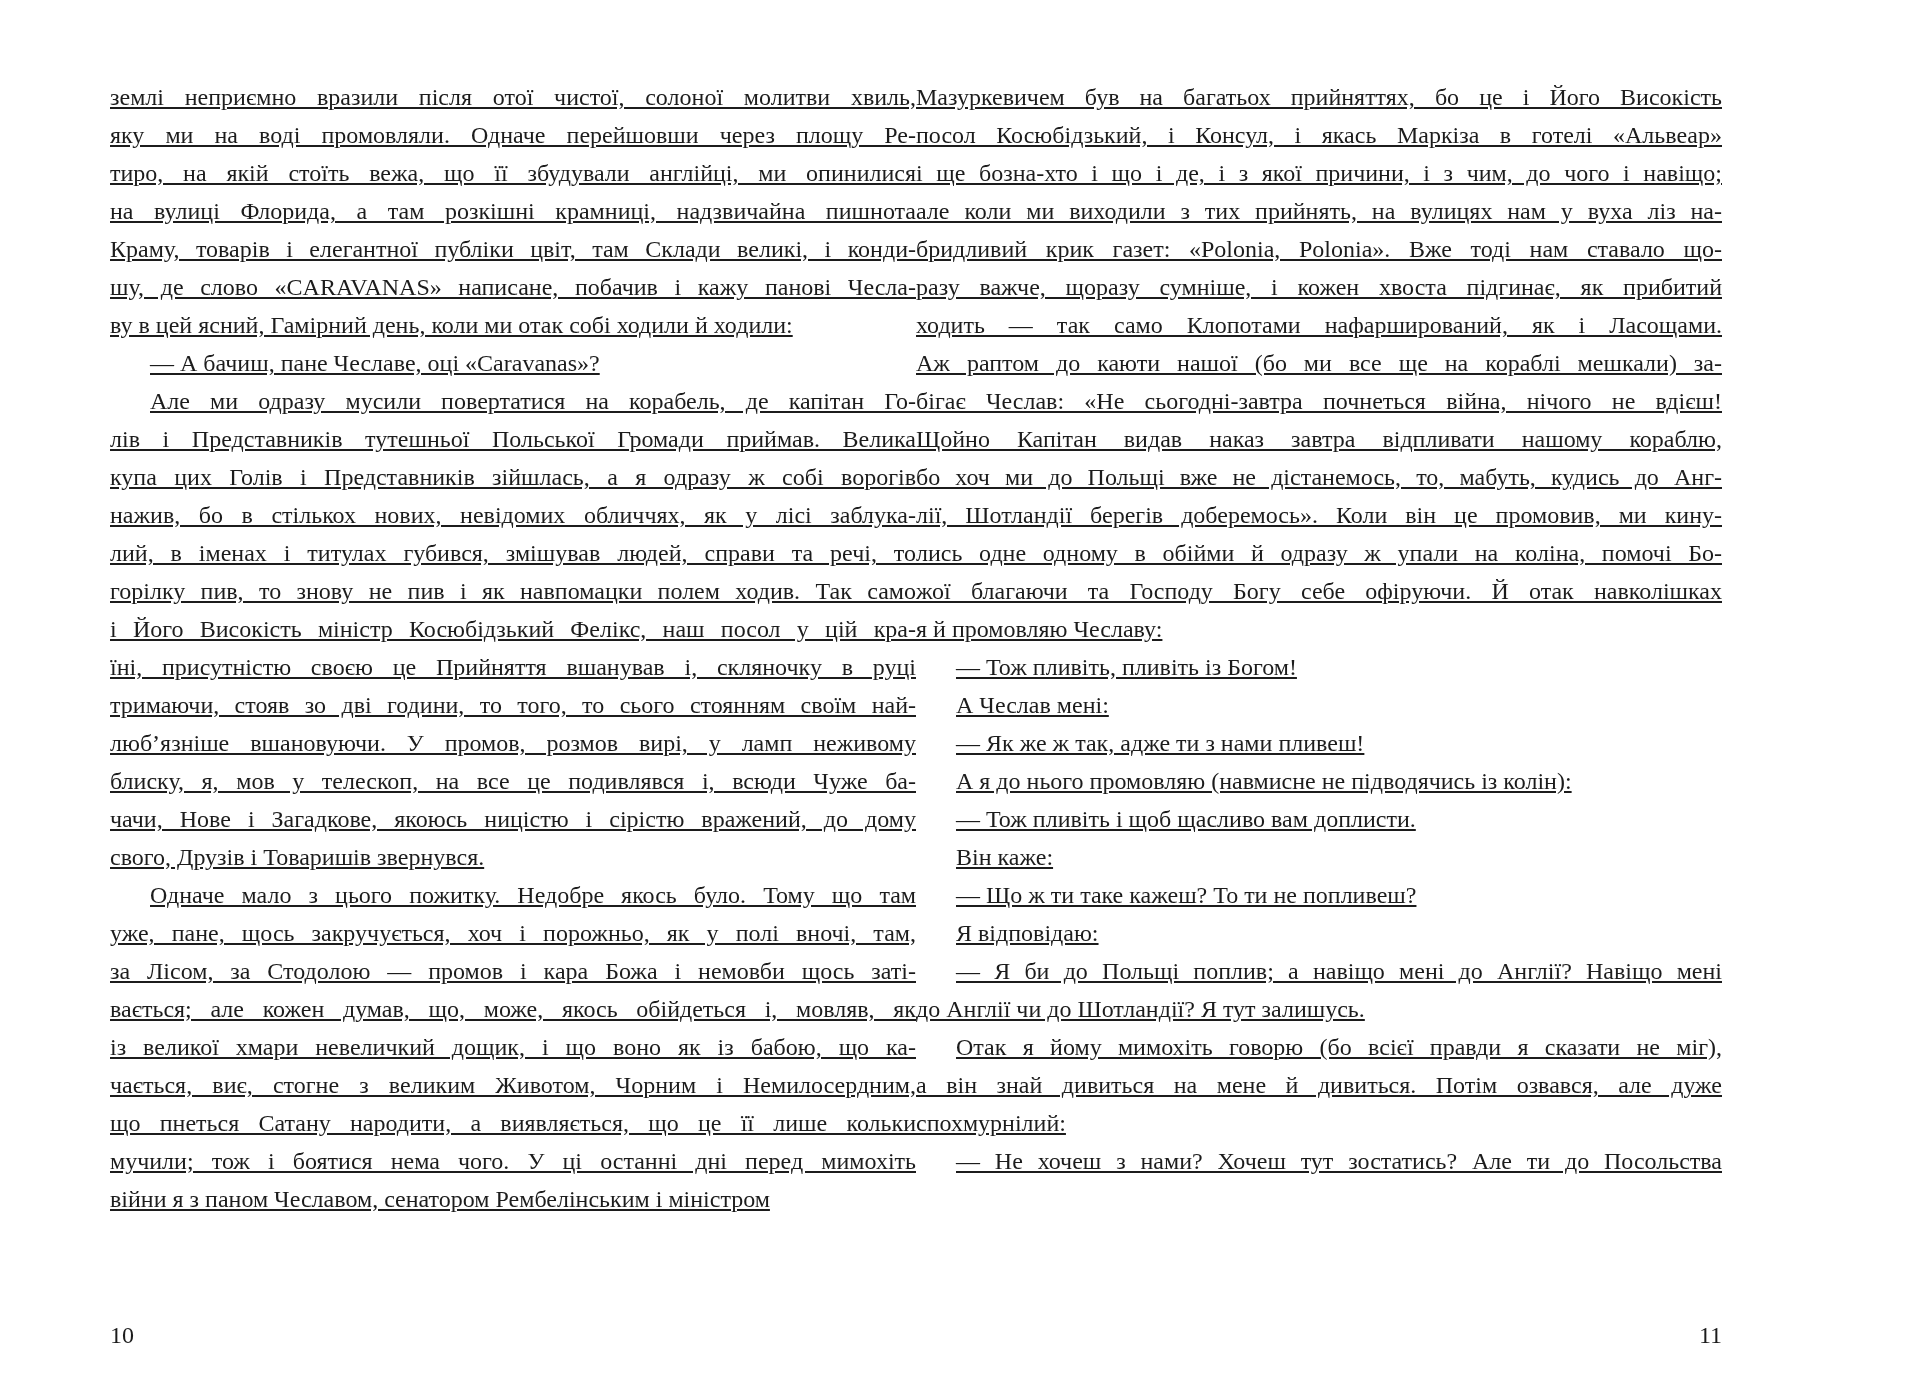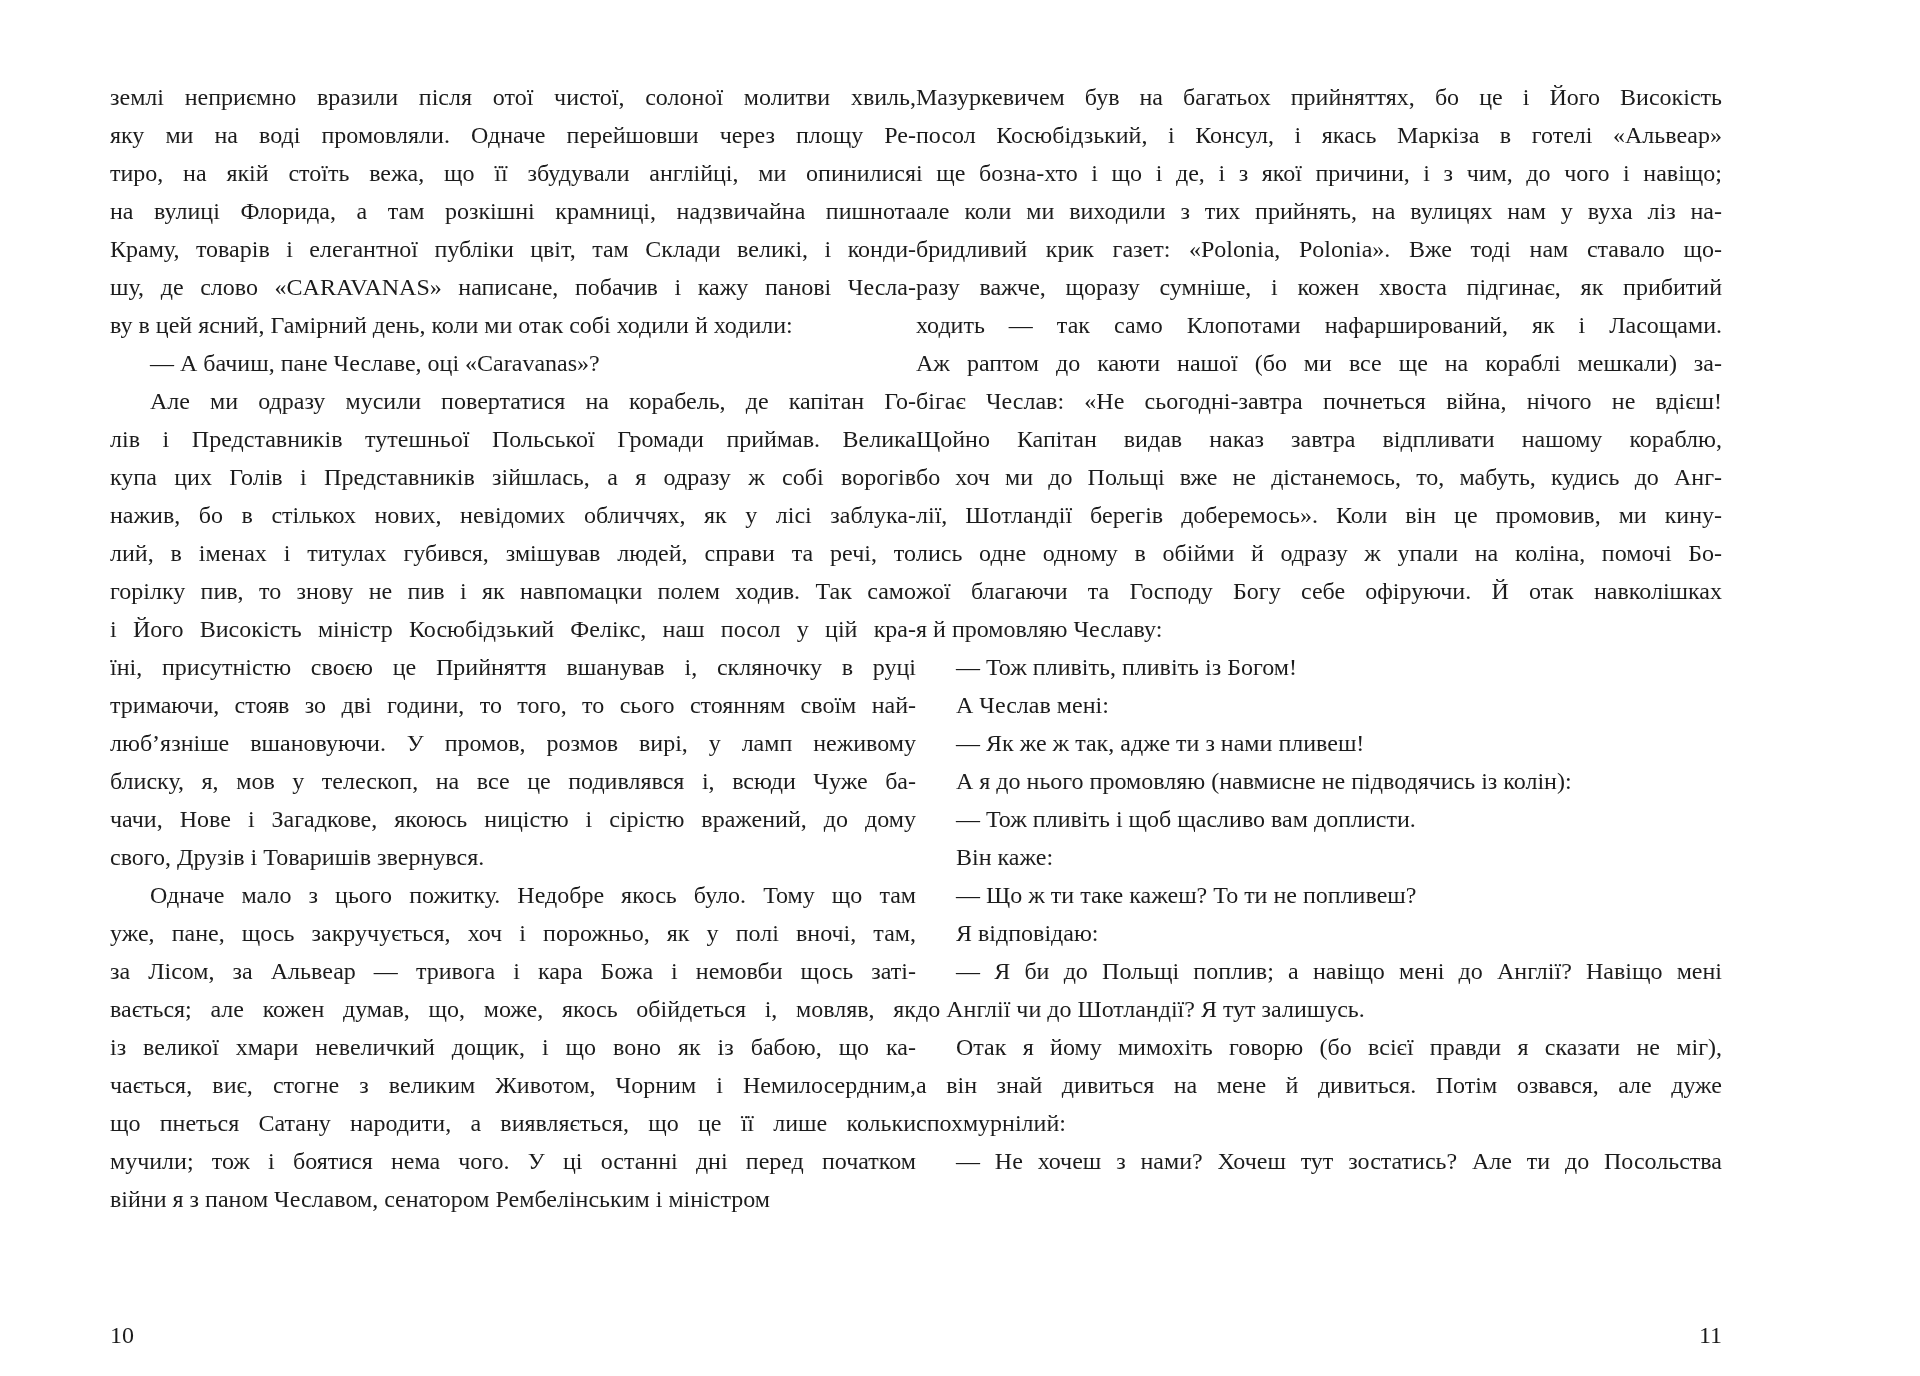--- a/index.html
+++ b/index.html
@@ -12,20 +12,21 @@
     font-family: "Liberation Serif", "DejaVu Serif", serif;
     overflow: hidden;
   }
   .spread {
     display: flex;
     padding: 78px 0 0 110px;
   }
   .page {
     position: relative;
     width: 806px;
+    text-decoration: underline;
   }
   .page.right { }
   .textblock {
     font-size: 24px;
     line-height: 38px;
   }
   .line {
     text-align: justify;
     text-align-last: justify;
     min-height: 38px;
@@ -64,26 +65,26 @@
         <div class="line">горілку пив, то знову не пив і як навпомацки полем ходив. Так само</div>
         <div class="line">і Його Високість міністр Косюбідзький Фелікс, наш посол у цій кра-</div>
         <div class="line">їні, присутністю своєю це Прийняття вшанував і, скляночку в руці</div>
         <div class="line">тримаючи, стояв зо дві години, то того, то сього стоянням своїм най-</div>
         <div class="line">люб’язніше вшановуючи. У промов, розмов вирі, у ламп неживому</div>
         <div class="line">блиску, я, мов у телескоп, на все це подивлявся і, всюди Чуже ба-</div>
         <div class="line">чачи, Нове і Загадкове, якоюсь ницістю і сірістю вражений, до дому</div>
         <div class="line last">свого, Друзів і Товаришів звернувся.</div>
         <div class="line indent">Одначе мало з цього пожитку. Недобре якось було. Тому що там</div>
         <div class="line">уже, пане, щось закручується, хоч і порожньо, як у полі вночі, там,</div>
-        <div class="line">за Лісом, за Альвеар — тривога і кара Божа і немовби щось заті-</div>
+        <div class="line">за Лісом, за Стодолою — промов і кара Божа і немовби щось заті-</div>
         <div class="line">вається; але кожен думав, що, може, якось обійдеться і, мовляв, як</div>
         <div class="line">із великої хмари невеличкий дощик, і що воно як із бабою, що ка-</div>
         <div class="line">чається, виє, стогне з великим Животом, Чорним і Немилосердним,</div>
         <div class="line">що пнеться Сатану народити, а виявляється, що це її лише кольки</div>
-        <div class="line">мучили; тож і боятися нема чого. У ці останні дні перед початком</div>
+        <div class="line">мучили; тож і боятися нема чого. У ці останні дні перед мимохіть</div>
         <div class="line last">війни я з паном Чеславом, сенатором Рембелінським і міністром</div>
       </div>
     <div class="page-number align-left">10</div>
   </section>
   <section class="page right">
     <div class="textblock" id="page-1">
         <div class="line">Мазуркевичем був на багатьох прийняттях, бо це і Його Високість</div>
         <div class="line">посол Косюбідзький, і Консул, і якась Маркіза в готелі «Альвеар»</div>
         <div class="line">і ще бозна-хто і що і де, і з якої причини, і з чим, до чого і навіщо;</div>
         <div class="line">але коли ми виходили з тих прийнять, на вулицях нам у вуха ліз на-</div>

